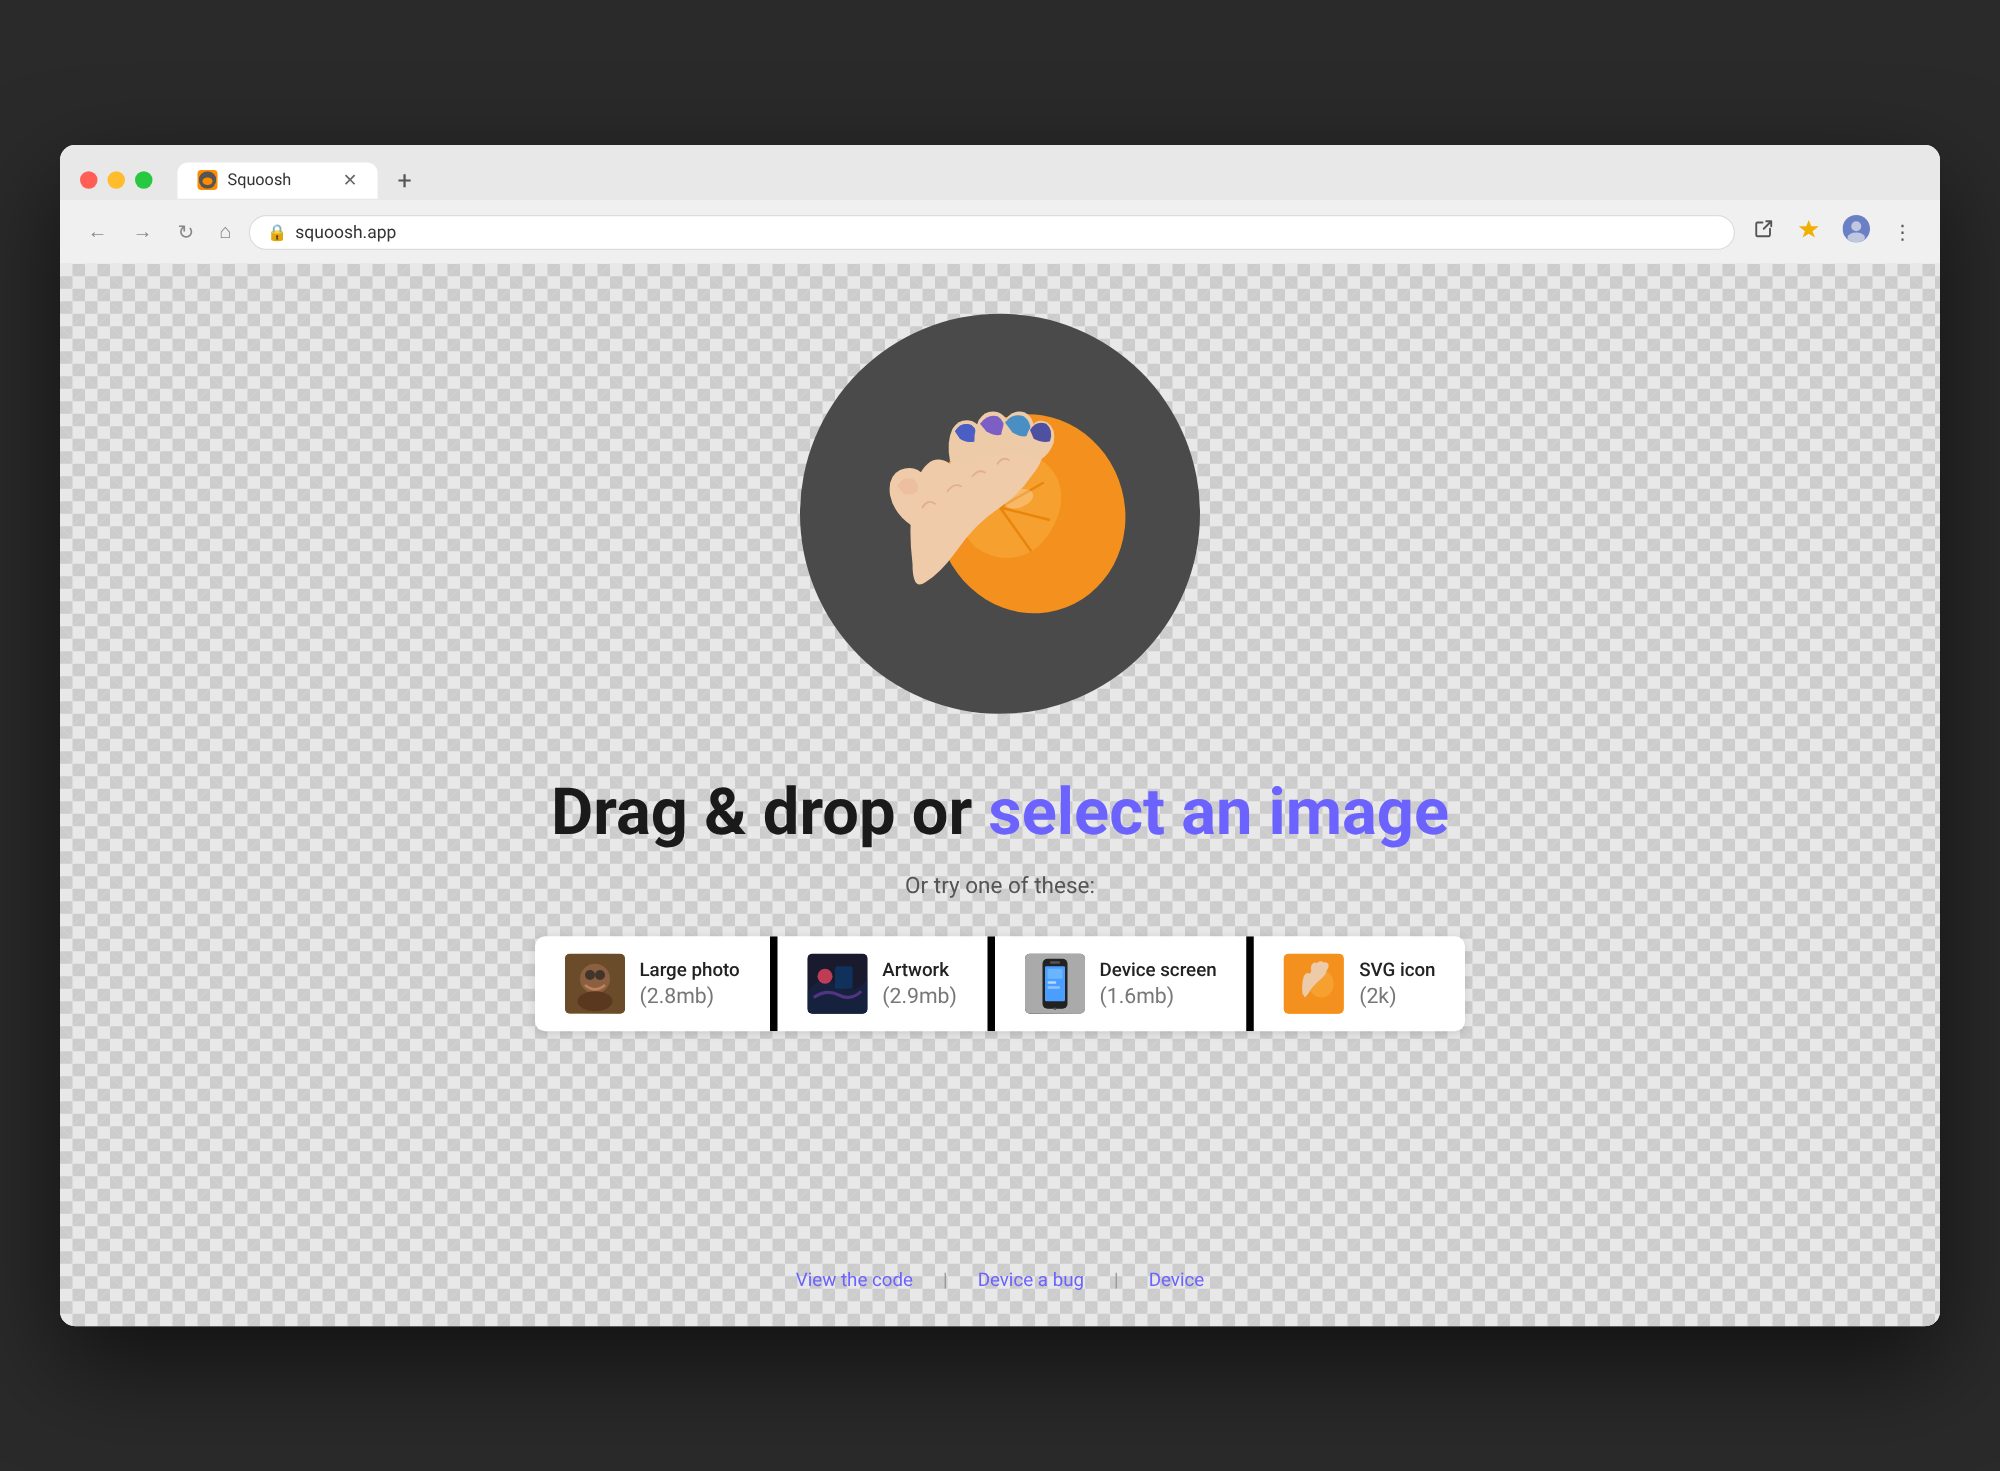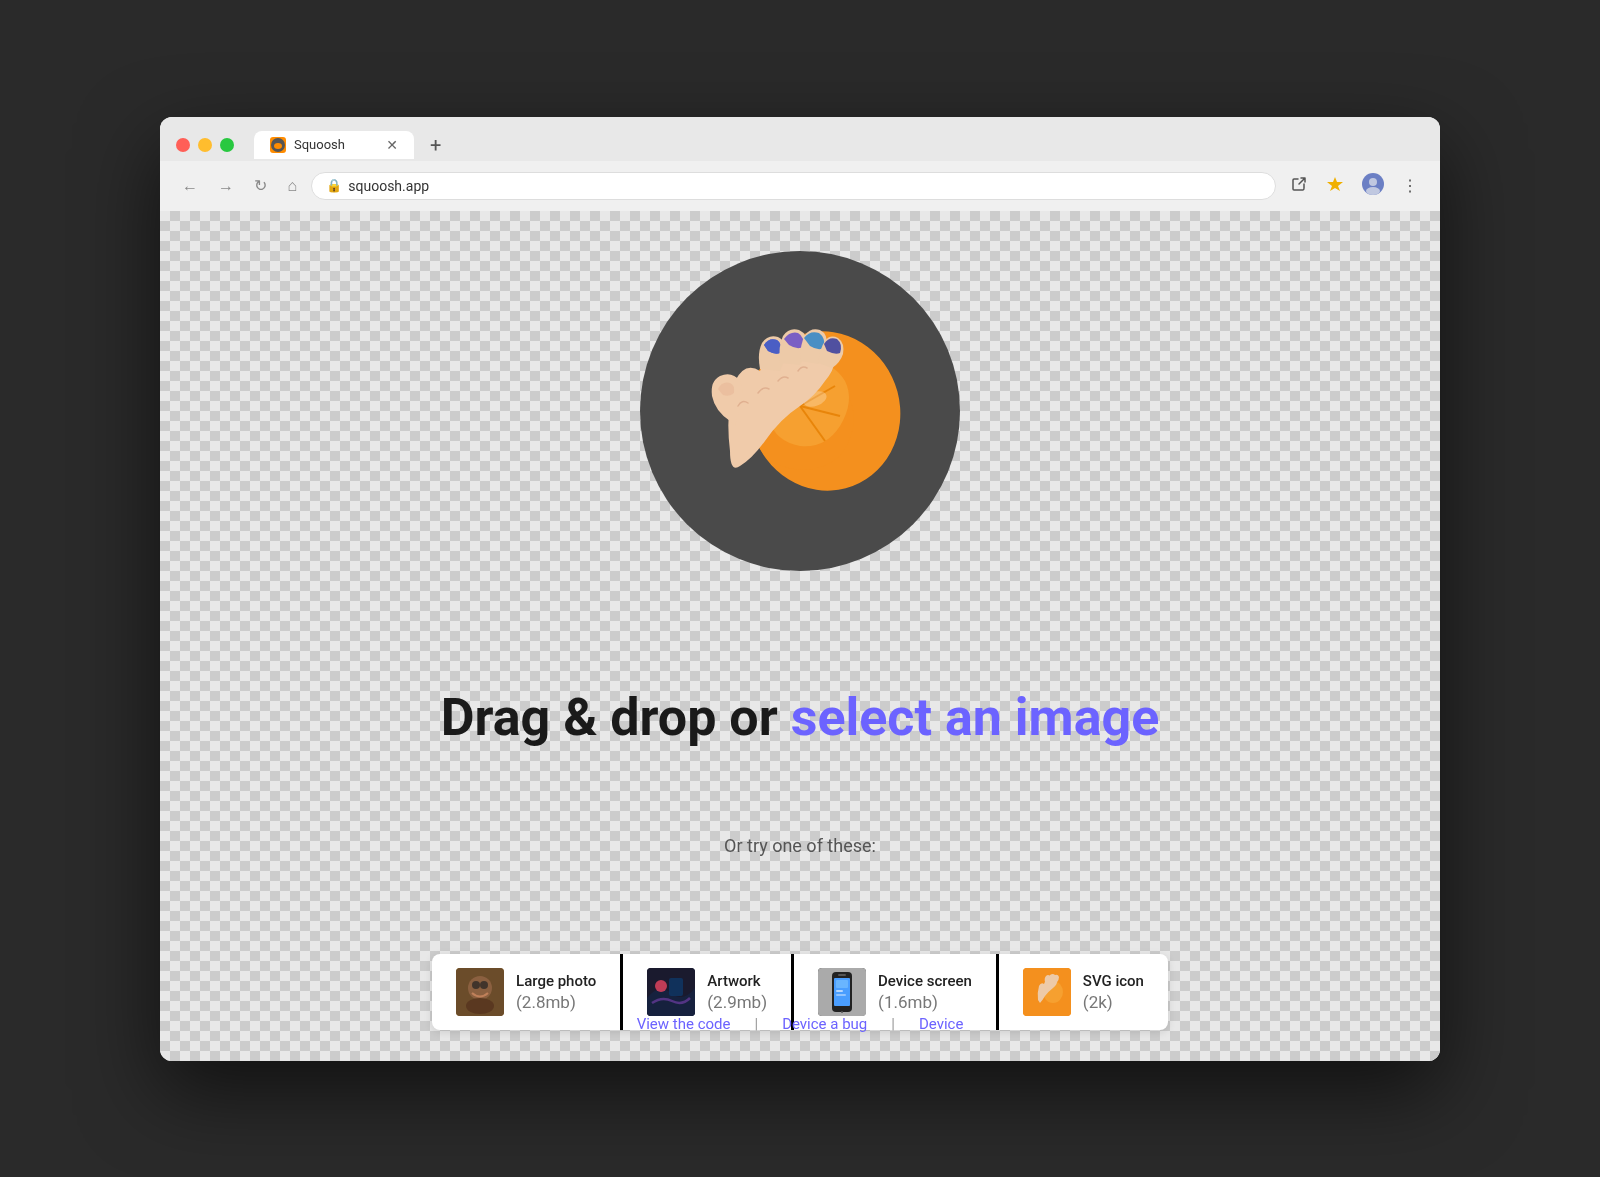--- a/index.html
+++ b/index.html
@@ -7,21 +7,21 @@
     body {
       background: #2a2a2a;
       display: flex;
       justify-content: center;
       align-items: center;
       min-height: 100vh;
       font-family: -apple-system, BlinkMacSystemFont, 'Segoe UI', Roboto, sans-serif;
     }
 
     .browser-window {
-      width: 1280px;
+      width: 1504px;
       border-radius: 12px;
       overflow: hidden;
       box-shadow: 0 30px 80px rgba(0,0,0,0.6);
       background: #f5f5f5;
     }
 
     
     .title-bar {
       background: #e8e8e8;
       padding: 12px 16px 0 16px;
@@ -152,21 +152,21 @@
         linear-gradient(-45deg, #ccc 25%, transparent 25%),
         linear-gradient(45deg, transparent 75%, #ccc 75%),
         linear-gradient(-45deg, transparent 75%, #ccc 75%);
       background-size: 20px 20px;
       background-position: 0 0, 0 10px, 10px -10px, -10px 0px;
       background-color: #e8e8e8;
       min-height: 850px;
       display: flex;
       flex-direction: column;
       align-items: center;
-      justify-content: space-between;
+      justify-content: flex-start;
       padding: 40px 20px 30px;
       position: relative;
     }
 
     
     .logo-circle {
       width: 320px;
       height: 320px;
       border-radius: 50%;
       background: #4a4a4a;
@@ -216,21 +216,21 @@
       overflow: hidden;
       box-shadow: 0 2px 8px rgba(0,0,0,0.12);
     }
 
     .sample-item {
       display: flex;
       align-items: center;
       gap: 12px;
       padding: 14px 24px;
       cursor: pointer;
-      border-right: 3px solid #000000;
+      border-right: 6px solid #000000;
       transition: background 0.15s;
     }
     .sample-item:last-child { border-right: none; }
 
     .sample-info { display: flex; flex-direction: column; gap: 2px; }
     .sample-name { font-size: 15px; color: #222; font-weight: 500; }
     .sample-size { font-size: 17px; color: #777; }
 
     
     .footer-links {

